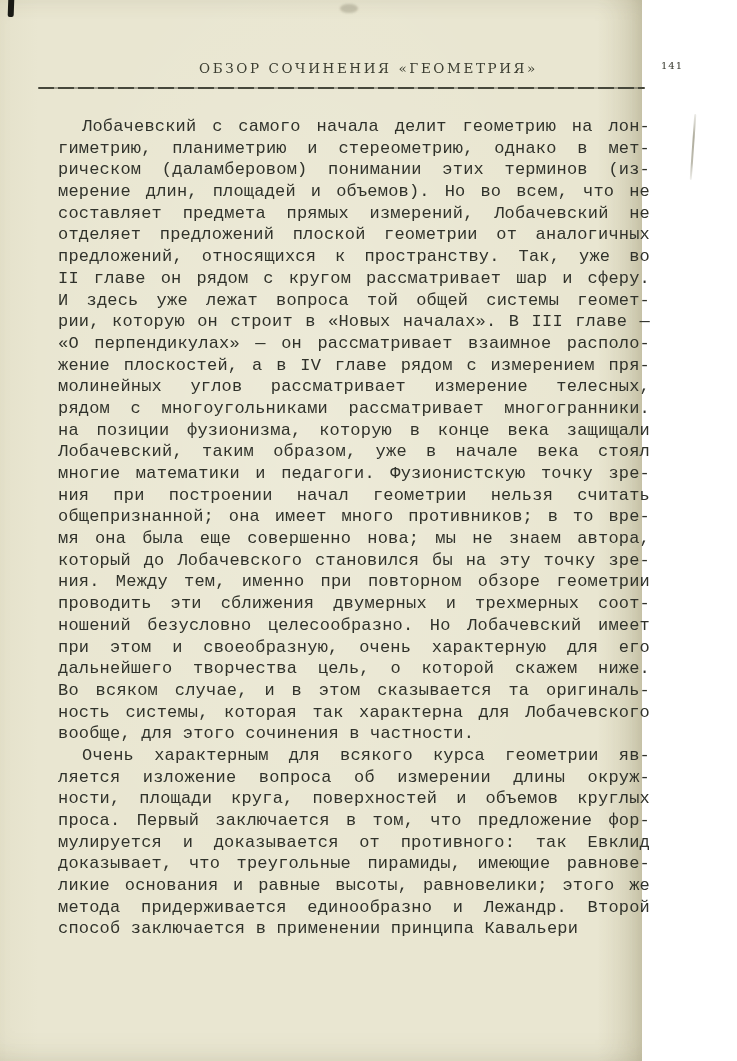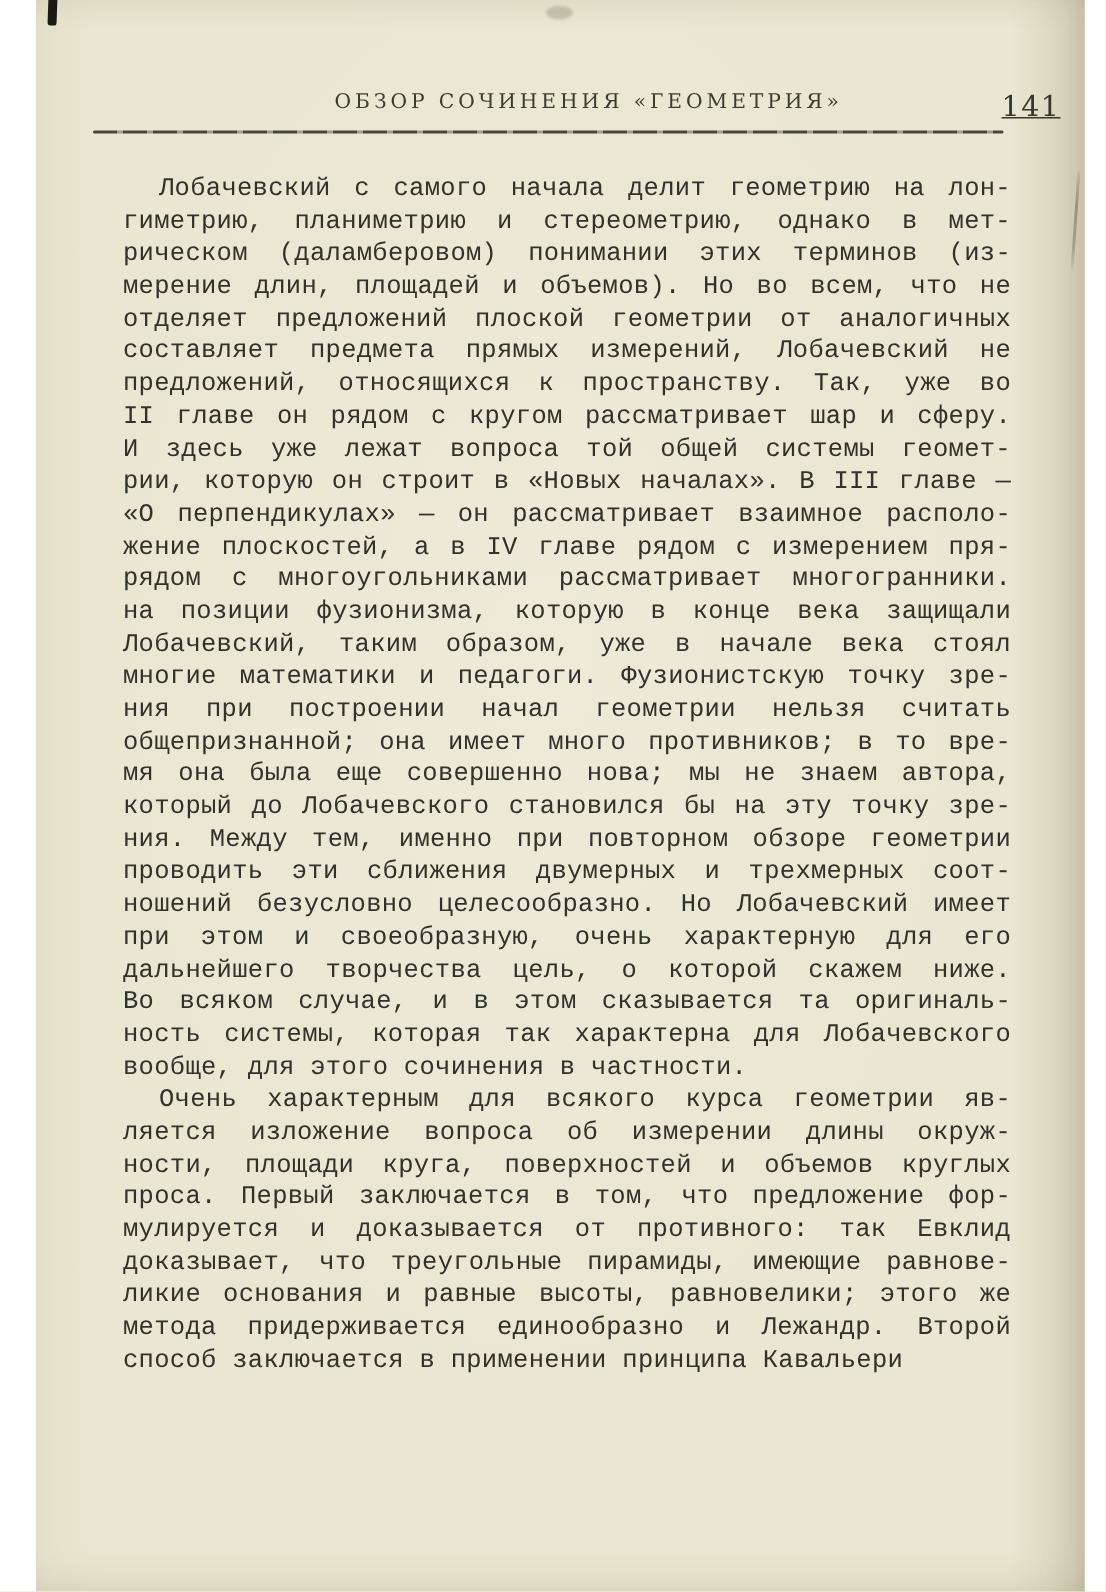--- a/index.html
+++ b/index.html
@@ -5,30 +5,29 @@
   html, body {
     margin: 0;
     padding: 0;
     width: 737px;
     height: 1061px;
     overflow: hidden;
     font-family: "DejaVu Serif", serif;
   }
   .page {
     position: relative;
-    width: 699px;
+    width: 642px;
     height: 1061px;
     background:
       radial-gradient(ellipse at 48% 42%, rgba(255,255,250,0.18) 0%, rgba(255,255,250,0) 60%),
       linear-gradient(90deg, rgba(190,184,150,0.10) 0%, rgba(190,184,150,0) 6%, rgba(190,184,150,0) 93%, rgba(170,162,125,0.22) 100%),
       #e9e6d1;
     box-shadow: inset -26px 0 40px -28px rgba(130,124,90,0.45),
                 inset 0 -18px 34px -26px rgba(130,124,90,0.30),
                 inset 0 14px 30px -26px rgba(130,124,90,0.25);
-    margin-left: 24px;
   }
   
   .corner-mark {
     position: absolute;
     left: 8px; top: -3px;
     width: 6px; height: 20px;
     background: #191a15;
     border-radius: 2px;
     transform: rotate(2deg);
   }
@@ -61,24 +60,23 @@
     text-align: center;
     font-size: 13.5px;
     letter-spacing: 2.6px;
     color: #3b3d31;
     white-space: nowrap;
   }
   .running-head .pagenum {
     position: absolute;
     right: 54px;
     top: 0;
-    font-size: 19px;
+    font-size: 10px;
     letter-spacing: 1px;
     color: #35372c;
-    text-decoration: underline;
   }
   .head-rule {
     position: absolute;
     left: 38px; top: 87px;
     width: 607px; height: 2px;
     background: repeating-linear-gradient(90deg,
       #46473b 0px, #46473b 16px,
       rgba(70,71,59,0.45) 16px, rgba(70,71,59,0.45) 20px);
     border-radius: 1px;
   }
@@ -117,28 +115,29 @@
   </div>
 
   <div class="head-rule"></div>
 
   <div class="body-text">
       <div class="paragraph">
         <div class="line first">Лобачевский с самого начала делит геометрию на лон-</div>
         <div class="line">гиметрию, планиметрию и стереометрию, однако в мет-</div>
         <div class="line">рическом (даламберовом) понимании этих терминов (из-</div>
         <div class="line">мерение длин, площадей и объемов). Но во всем, что не</div>
+        <div class="line">составляет предмета прямых измерений, Лобачевский не</div>
         <div class="line">отделяет предложений плоской геометрии от аналогичных</div>
-        <div class="line">составляет предмета прямых измерений, Лобачевский не</div>
         <div class="line">предложений, относящихся к пространству. Так, уже во</div>
         <div class="line">II главе он рядом с кругом рассматривает шар и сферу.</div>
         <div class="line">И здесь уже лежат вопроса той общей системы геомет-</div>
         <div class="line">рии, которую он строит в «Новых началах». В III главе —</div>
         <div class="line">«О перпендикулах» — он рассматривает взаимное располо-</div>
         <div class="line">жение плоскостей, а в IV главе рядом с измерением пря-</div>
+        <div class="line">молинейных углов рассматривает измерение телесных,</div>
         <div class="line">рядом с многоугольниками рассматривает многогранники.</div>
         <div class="line">на позиции фузионизма, которую в конце века защищали</div>
         <div class="line">Лобачевский, таким образом, уже в начале века стоял</div>
         <div class="line">многие математики и педагоги. Фузионистскую точку зре-</div>
         <div class="line">ния при построении начал геометрии нельзя считать</div>
         <div class="line">общепризнанной; она имеет много противников; в то вре-</div>
         <div class="line">мя она была еще совершенно нова; мы не знаем автора,</div>
         <div class="line">который до Лобачевского становился бы на эту точку зре-</div>
         <div class="line">ния. Между тем, именно при повторном обзоре геометрии</div>
         <div class="line">проводить эти сближения двумерных и трехмерных соот-</div>

